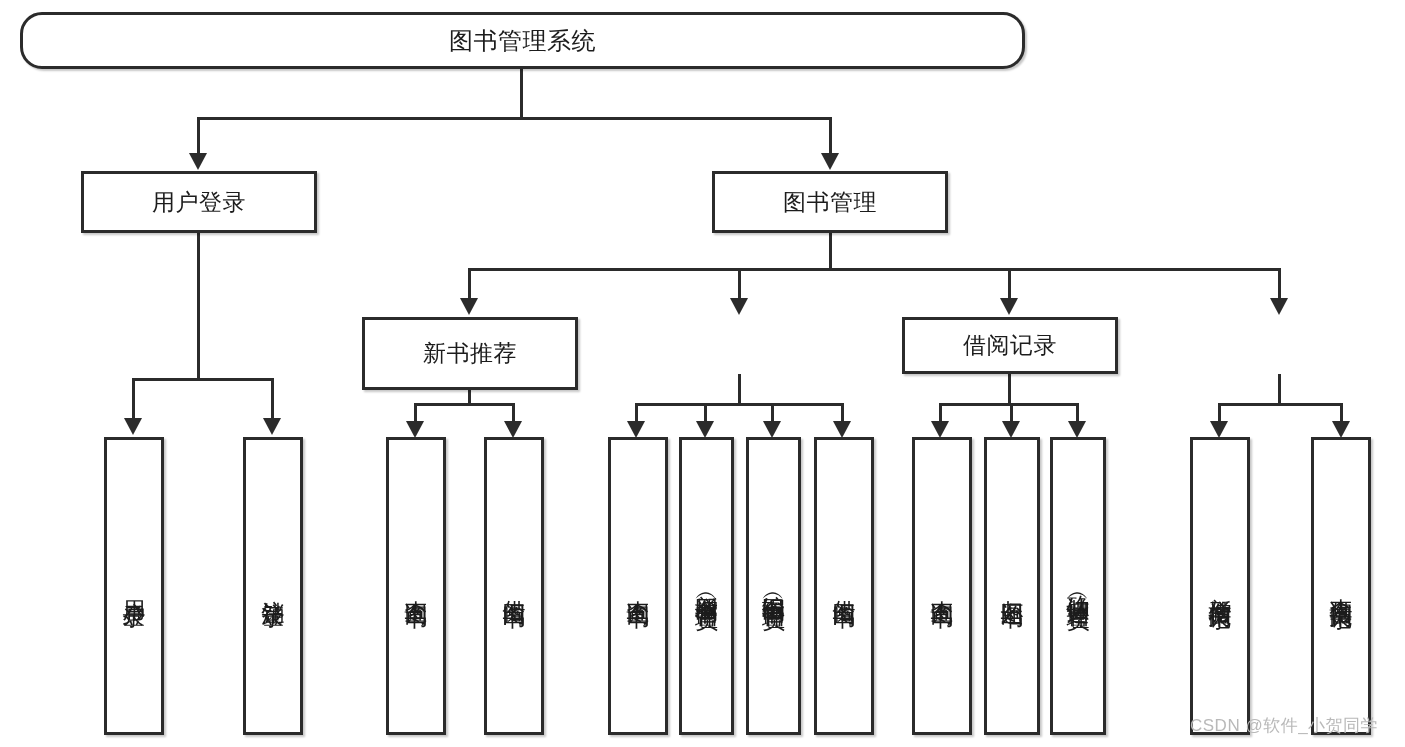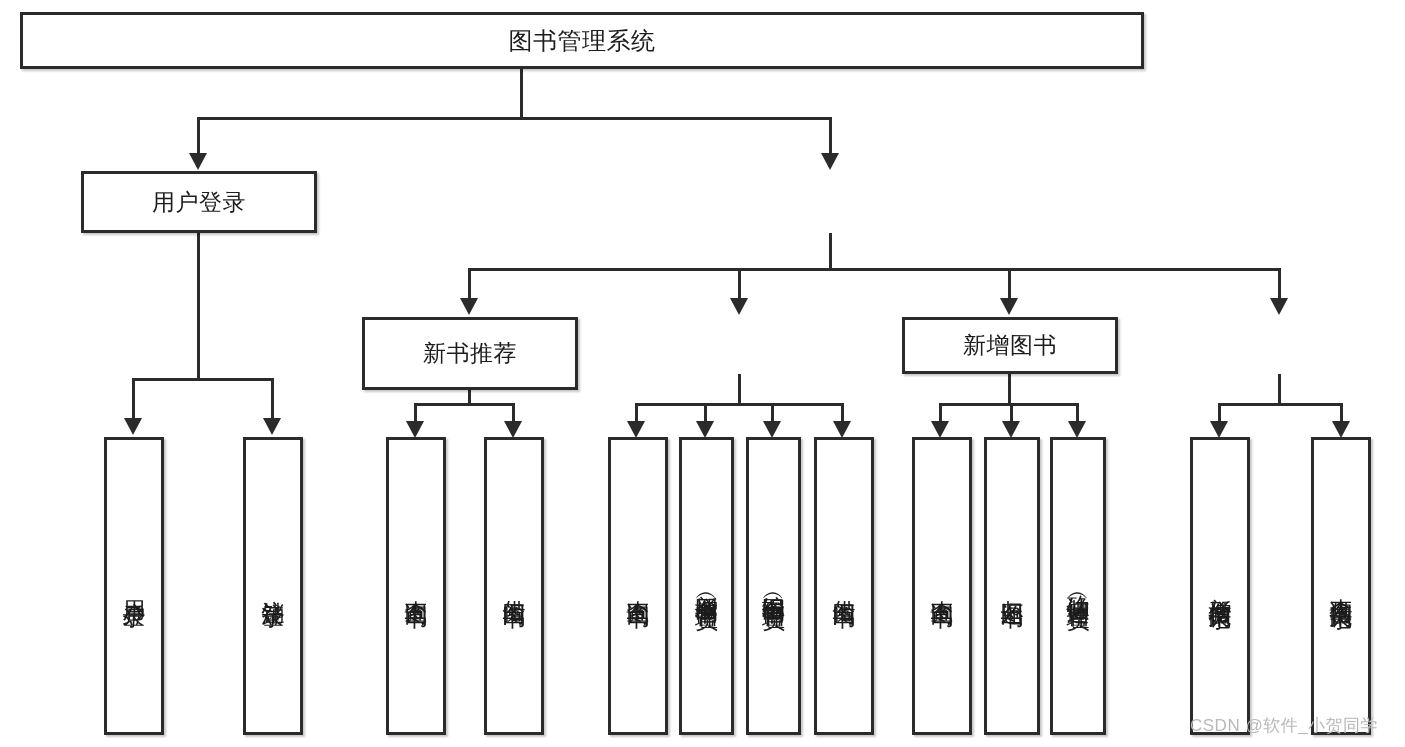--- a/index.html
+++ b/index.html
@@ -133,31 +133,34 @@
     <div class="vline" style="left: 939px; top: 403px; height: 18px;"></div>
     <div class="arrow" style="left: 931px; top: 421px;"></div>
     <div class="vline" style="left: 1010px; top: 403px; height: 18px;"></div>
     <div class="arrow" style="left: 1002px; top: 421px;"></div>
     <div class="vline" style="left: 1076px; top: 403px; height: 18px;"></div>
     <div class="arrow" style="left: 1068px; top: 421px;"></div>
     <div class="vline" style="left: 1218px; top: 403px; height: 18px;"></div>
     <div class="arrow" style="left: 1210px; top: 421px;"></div>
     <div class="vline" style="left: 1340px; top: 403px; height: 18px;"></div>
     <div class="arrow" style="left: 1332px; top: 421px;"></div>
-    <div class="node root" style="left: 20px; top: 12px; width: 1124px; height: 57px;">
+    <div class="node root" style="left: 20px; top: 12px; width: 1005px; height: 57px; border-radius: 22px;">
       <span class="lbl">图书管理系统</span>
     </div>
     <div class="node" style="left: 81px; top: 171px; width: 236px; height: 62px;">
       <span class="lbl">用户登录</span>
     </div>
+    <div class="node" style="left: 712px; top: 171px; width: 236px; height: 62px;">
+      <span class="lbl">图书管理</span>
+    </div>
     <div class="node" style="left: 362px; top: 317px; width: 216px; height: 73px;">
       <span class="lbl">新书推荐</span>
     </div>
     <div class="node" style="left: 902px; top: 317px; width: 216px; height: 57px;">
-      <span class="lbl">新增图书</span>
+      <span class="lbl">借阅记录</span>
     </div>
     <div class="node leaf" style="left: 104px; top: 437px; width: 60px; height: 298px; align-items: center; padding-top: 0px;">
       <span class="lbl">用户登录</span>
     </div>
     <div class="node leaf" style="left: 243px; top: 437px; width: 60px; height: 298px; align-items: center; padding-top: 0px;">
       <span class="lbl">注销登录</span>
     </div>
     <div class="node leaf" style="left: 386px; top: 437px; width: 60px; height: 298px; align-items: center; padding-top: 0px;">
       <span class="lbl">查询图书</span>
     </div>

